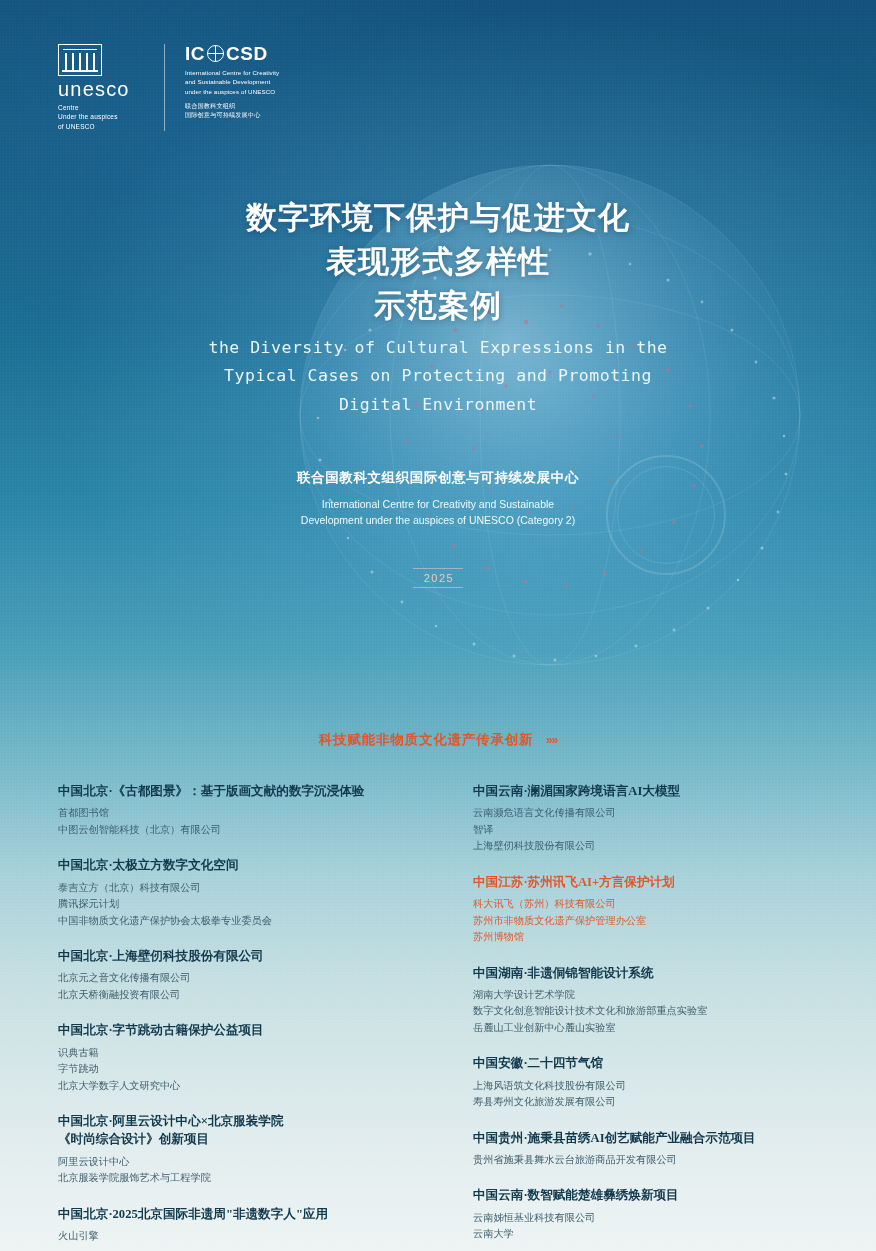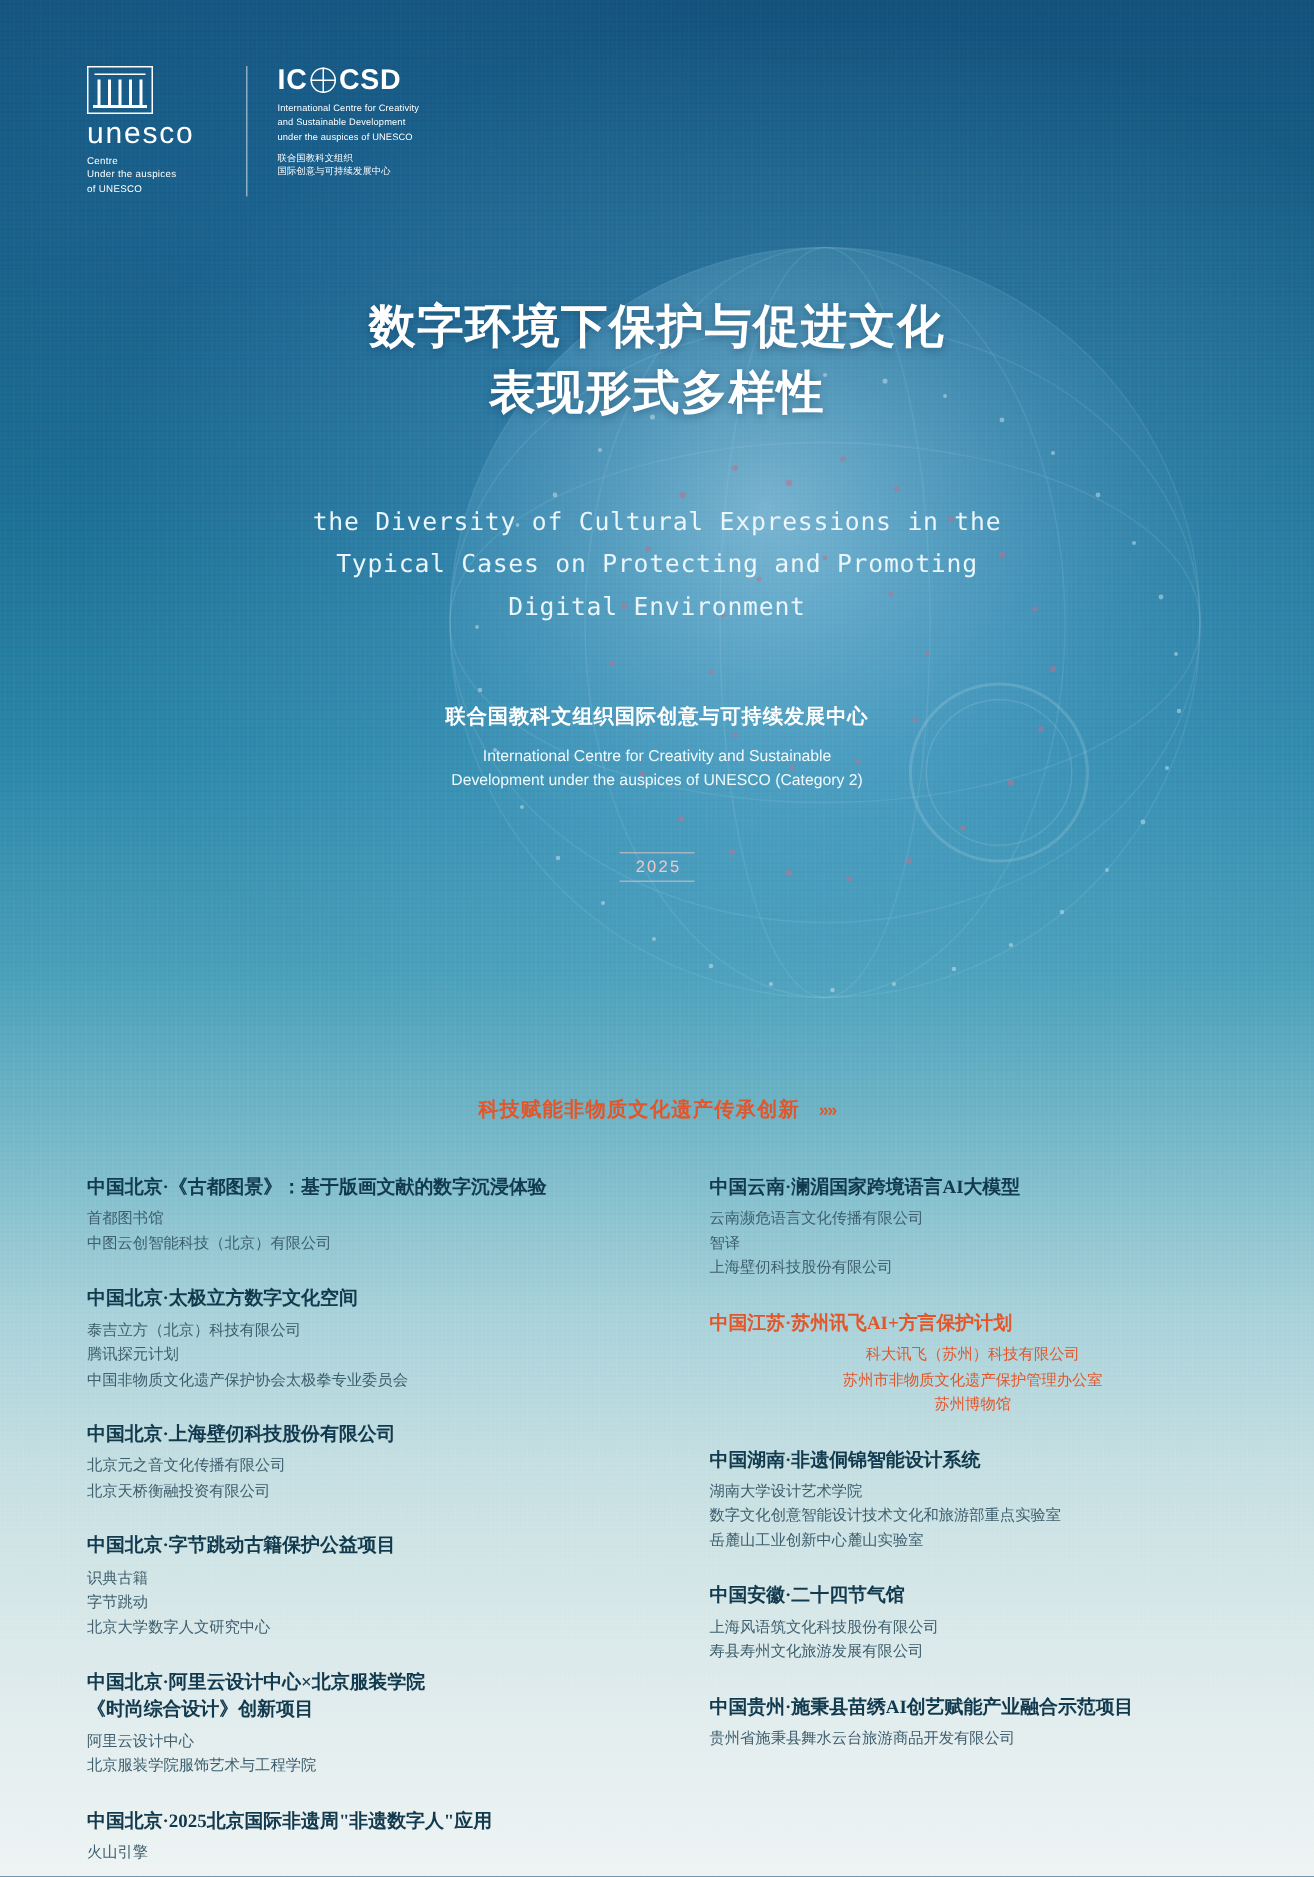--- a/index.html
+++ b/index.html
@@ -252,21 +252,21 @@
     line-height: 1.45;
     margin-bottom: 5px;
     font-family: Liberation Serif, serif;
   }
   .case-org {
     font-size: 10.2px;
     color: #3d5e6d;
     line-height: 1.62;
   }
   .case.highlight .case-title { color: #e2562a; }
-  .case.highlight .case-org { color: #e2562a; text-align: center; }
+  .case.highlight .case-org { color: #e2562a; }
 </style>
 </head>
 <body>
 
 <div class="poster">
   <div class="texture"></div>
 
   <div class="globe">
     <svg width="620" height="560" viewBox="0 0 620 560">
       <defs>
@@ -388,20 +388,21 @@
 and Sustainable Development
 under the auspices of UNESCO</div>
       <div class="iccsd-sub cn" style="white-space:pre-line">联合国教科文组织
 国际创意与可持续发展中心</div>
     </div>
   </div>
 
   <div class="title-cn">
     <div>数字环境下保护与促进文化</div>
     <div>表现形式多样性</div>
+    <div>示范案例</div>
   </div>
 
   <div class="title-en">
     <div>the Diversity of Cultural Expressions in the</div>
     <div>Typical Cases on Protecting and Promoting</div>
     <div>Digital Environment</div>
   </div>
 
   <div class="org">
     <div class="cn">联合国教科文组织国际创意与可持续发展中心</div>
@@ -476,15 +477,20 @@
         </div>
         <div class="case">
           <div class="case-title" style="white-space: pre-line;">中国安徽·二十四节气馆</div>
           <div class="case-org" style="white-space: pre-line;">上海风语筑文化科技股份有限公司
 寿县寿州文化旅游发展有限公司</div>
         </div>
         <div class="case">
           <div class="case-title" style="white-space: pre-line;">中国贵州·施秉县苗绣AI创艺赋能产业融合示范项目</div>
           <div class="case-org" style="white-space: pre-line;">贵州省施秉县舞水云台旅游商品开发有限公司</div>
         </div>
+        <div class="case">
+          <div class="case-title" style="white-space: pre-line;">中国云南·数智赋能楚雄彝绣焕新项目</div>
+          <div class="case-org" style="white-space: pre-line;">云南姊恒基业科技有限公司
+云南大学</div>
+        </div>
       </div>
   </div>
 </div>
 
 </body></html>

